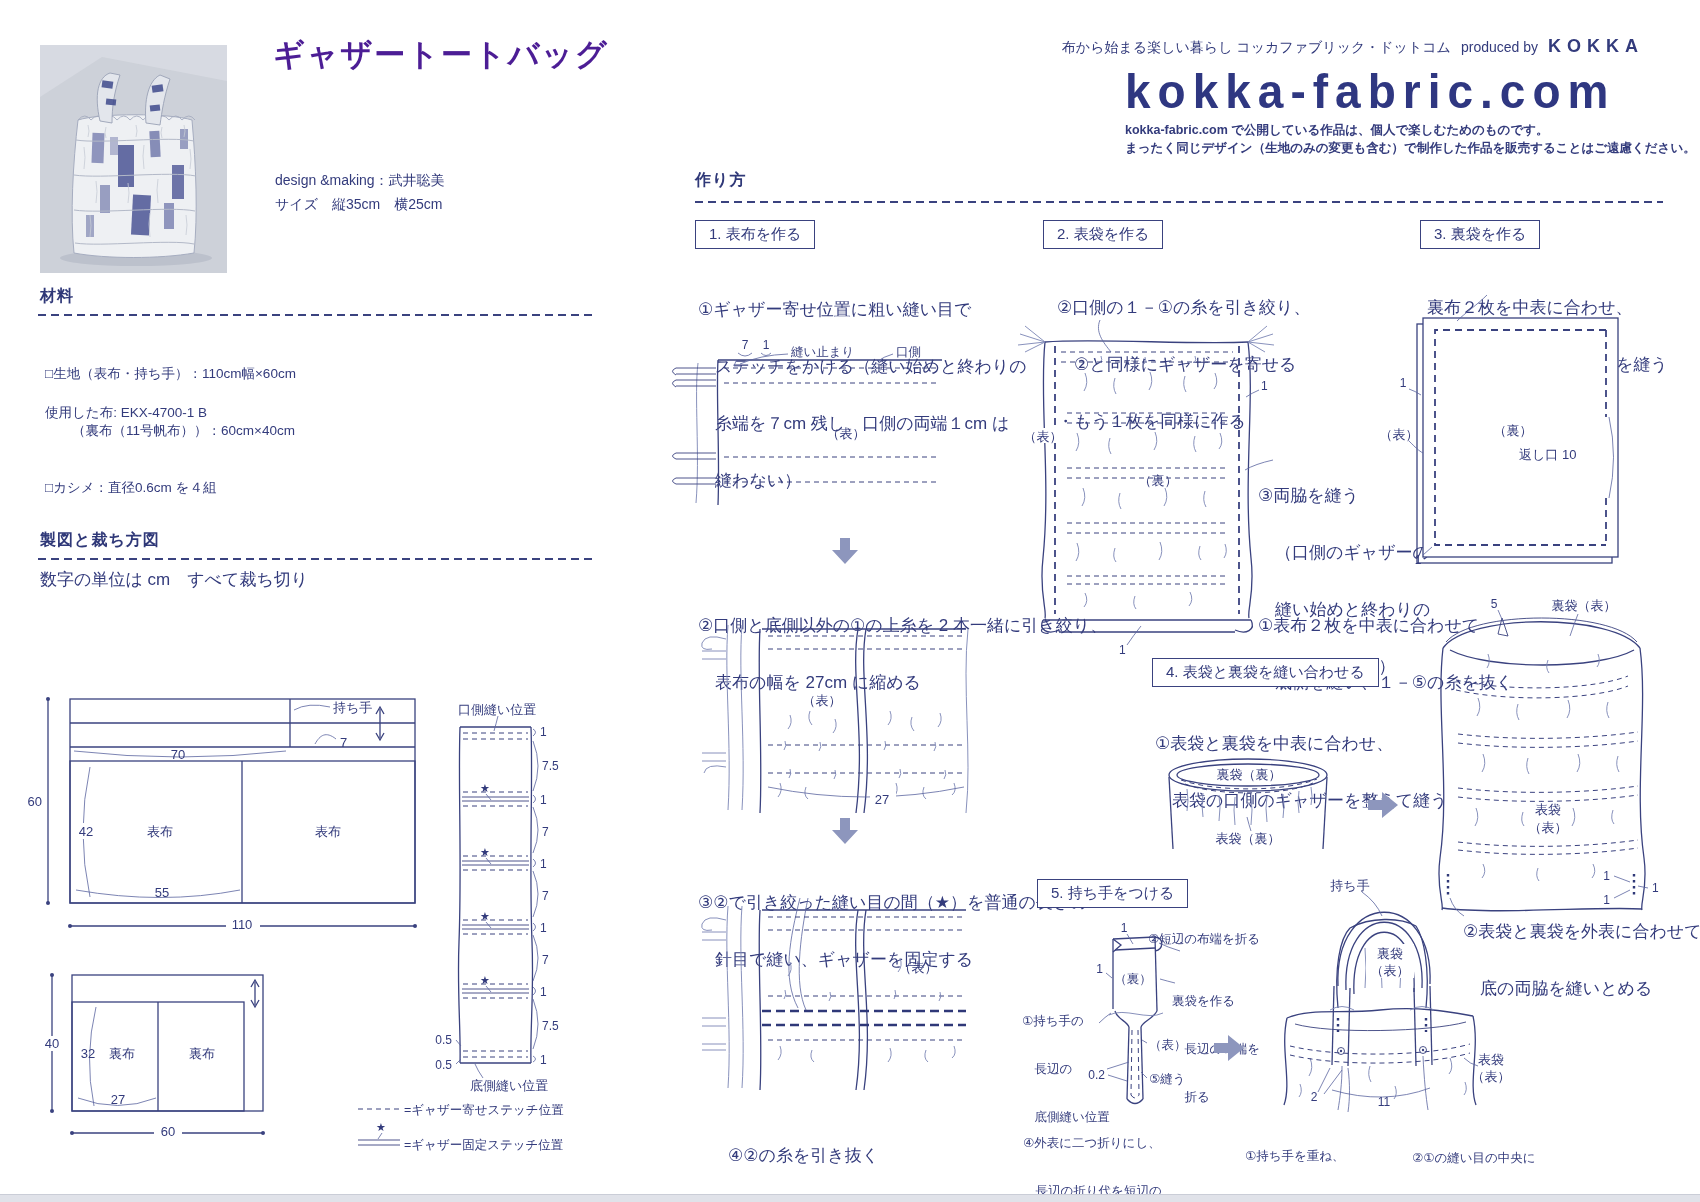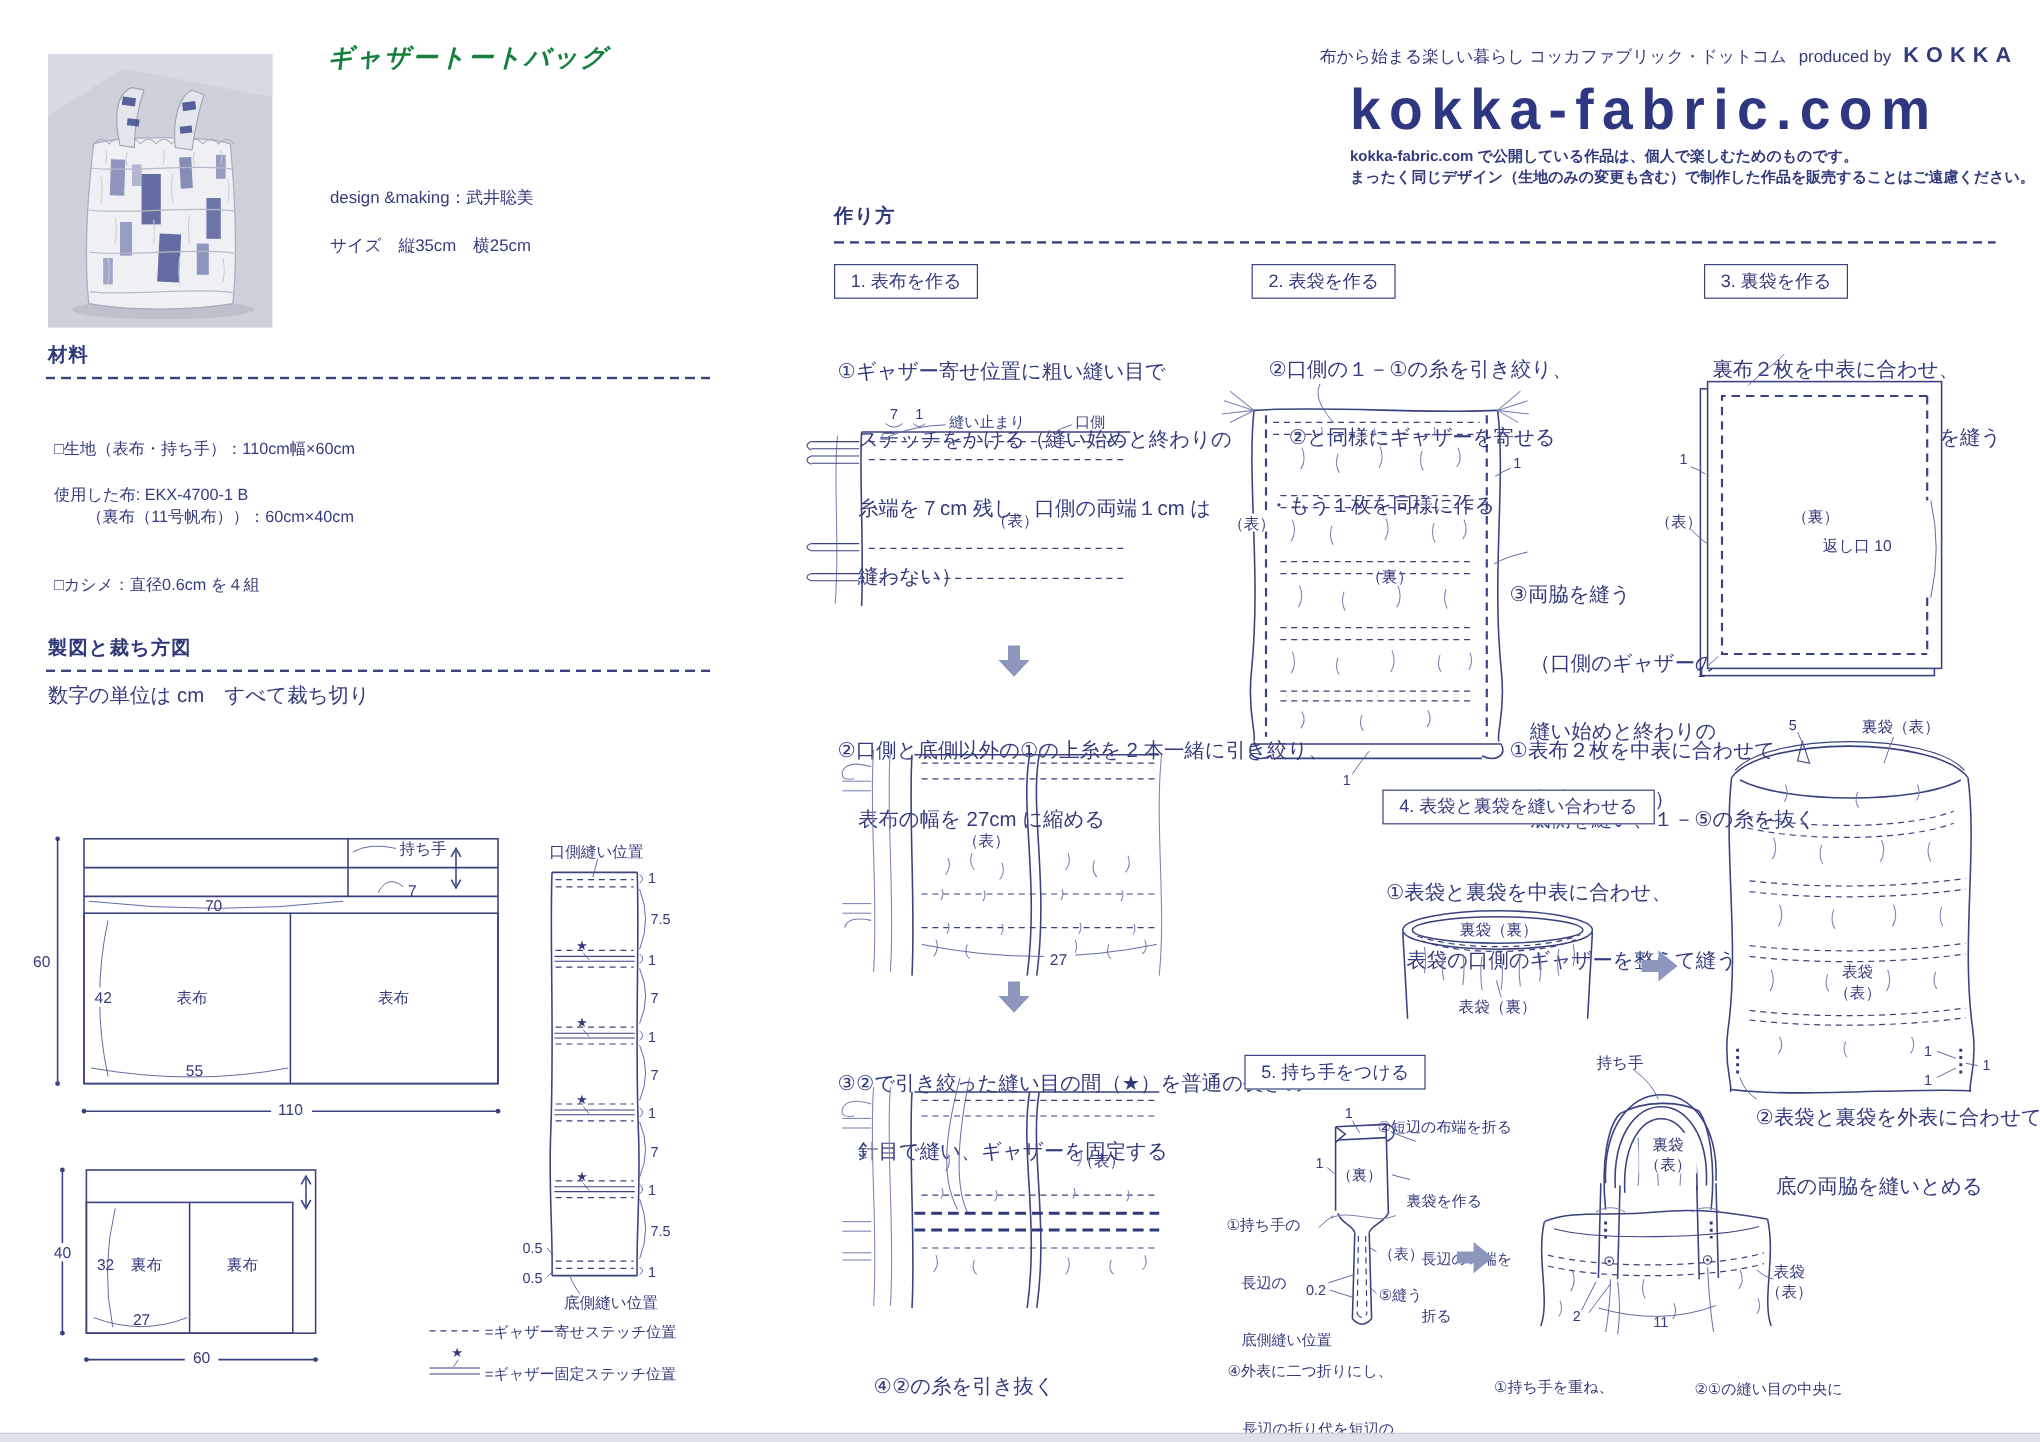--- a/index.html
+++ b/index.html
@@ -6,21 +6,21 @@
   body{width:1700px;height:1202px;position:relative;overflow:hidden;
        font-family:"Liberation Sans","DejaVu Sans",sans-serif;color:#333b7c;}
   .abs{position:absolute;}
   .h{position:absolute;font-weight:bold;font-size:16px;color:#2f3878;letter-spacing:1px;}
   .drule{position:absolute;height:2px;
      background-image:repeating-linear-gradient(90deg,#3a427f 0,#3a427f 8px,transparent 8px,transparent 13px);}
   .t{position:absolute;font-size:17px;line-height:19px;color:#333b7c;white-space:pre;}
   .ts{position:absolute;font-size:12.5px;line-height:16px;color:#333b7c;white-space:pre;}
   .stepbox{position:absolute;border:1.5px solid #3a427f;color:#333b7c;font-size:15px;
      padding:4px 13px;background:#fff;white-space:nowrap;}
-  .title{position:absolute;font-size:21px;font-weight:bold;letter-spacing:2px;color:#15803d;font-style:italic;}
+  .title{position:absolute;font-size:31px;font-weight:bold;letter-spacing:2px;color:#4c1d95;}
   .meta{position:absolute;font-size:14px;color:#333b7c;}
   .tagrow{position:absolute;display:flex;align-items:baseline;justify-content:flex-end;gap:10px;width:600px;}
   .tagline{font-size:14px;}
   .pby{font-size:14px;}
   .brand{font-size:18px;font-weight:600;letter-spacing:6px;text-align:center;}
   .logo{position:absolute;font-size:46px;font-weight:800;letter-spacing:7px;color:#2f3781;transform:scaleY(1.04);white-space:nowrap;}
   .notice{position:absolute;font-size:12.5px;line-height:17px;white-space:pre;font-weight:bold;}
   svg{position:absolute;overflow:visible;}
   svg text{font-family:"Liberation Sans","DejaVu Sans",sans-serif;fill:#333b7c;font-size:13px;}
   svg text.num{font-size:12px;}
@@ -88,24 +88,24 @@
           <path d="M118,134 q-2,10 0,24"></path>
           <path d="M88,138 q2,10 0,20"></path>
         <path d="M50,170 q2,10 0,22"></path>
           <path d="M110,168 q-2,10 0,24"></path>
           <path d="M146,170 q2,10 0,20"></path>
       </g>
     </g>
   </svg>
 
   <div class="title" style="left:273px;top:34px">ギャザートートバッグ</div>
-  <div class="meta" style="left:275px;top:156px">design &amp;making：武井聡美</div>
+  <div class="meta" style="left:275px;top:172px">design &amp;making：武井聡美</div>
   <div class="meta" style="left:275px;top:196px">サイズ　縦35cm　横25cm</div>
 
-  <div class="tagrow" style="left:1082px;top:36px">
+  <div class="tagrow" style="left:1044px;top:36px">
     <span class="tagline">布から始まる楽しい暮らし コッカファブリック・ドットコム</span>
     <span class="pby">produced by</span>
     <span class="brand">KOKKA</span>
   </div>
   <div class="logo" style="left:1125px;top:64px">kokka-fabric.com</div>
   <div class="notice" style="left:1125px;top:122px">kokka-fabric.com で公開している作品は、個人で楽しむためのものです。</div>
   <div class="notice" style="left:1125px;top:140px">まったく同じデザイン（生地のみの変更も含む）で制作した作品を販売することはご遠慮ください。</div>
 
   <div class="h" style="left:40px;top:286px">材料</div>
   <div class="drule" style="left:38px;top:314px;width:557px"></div>

